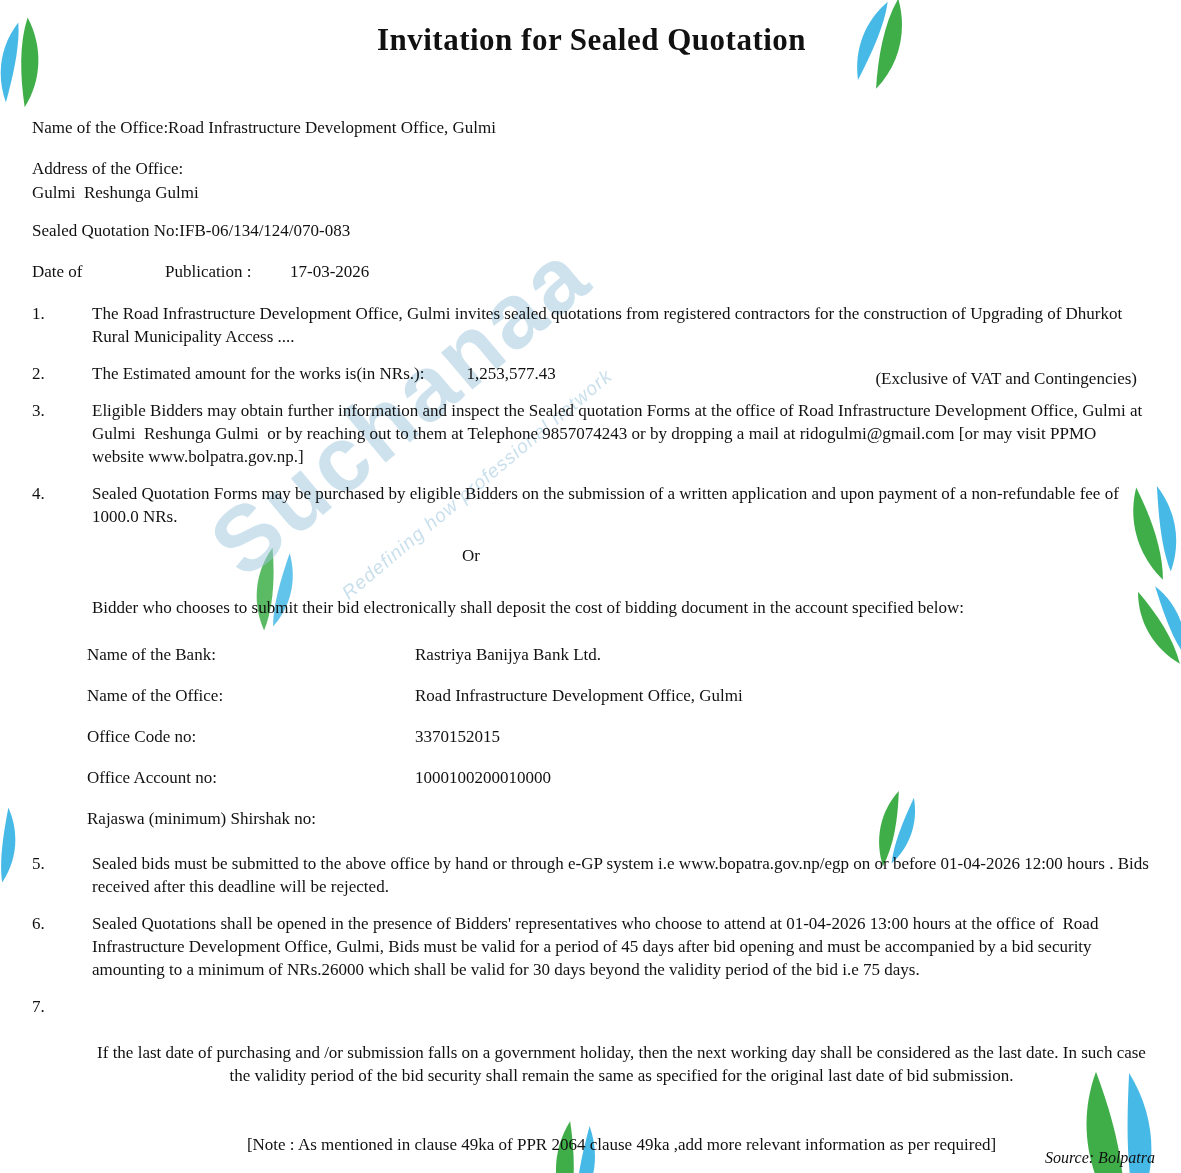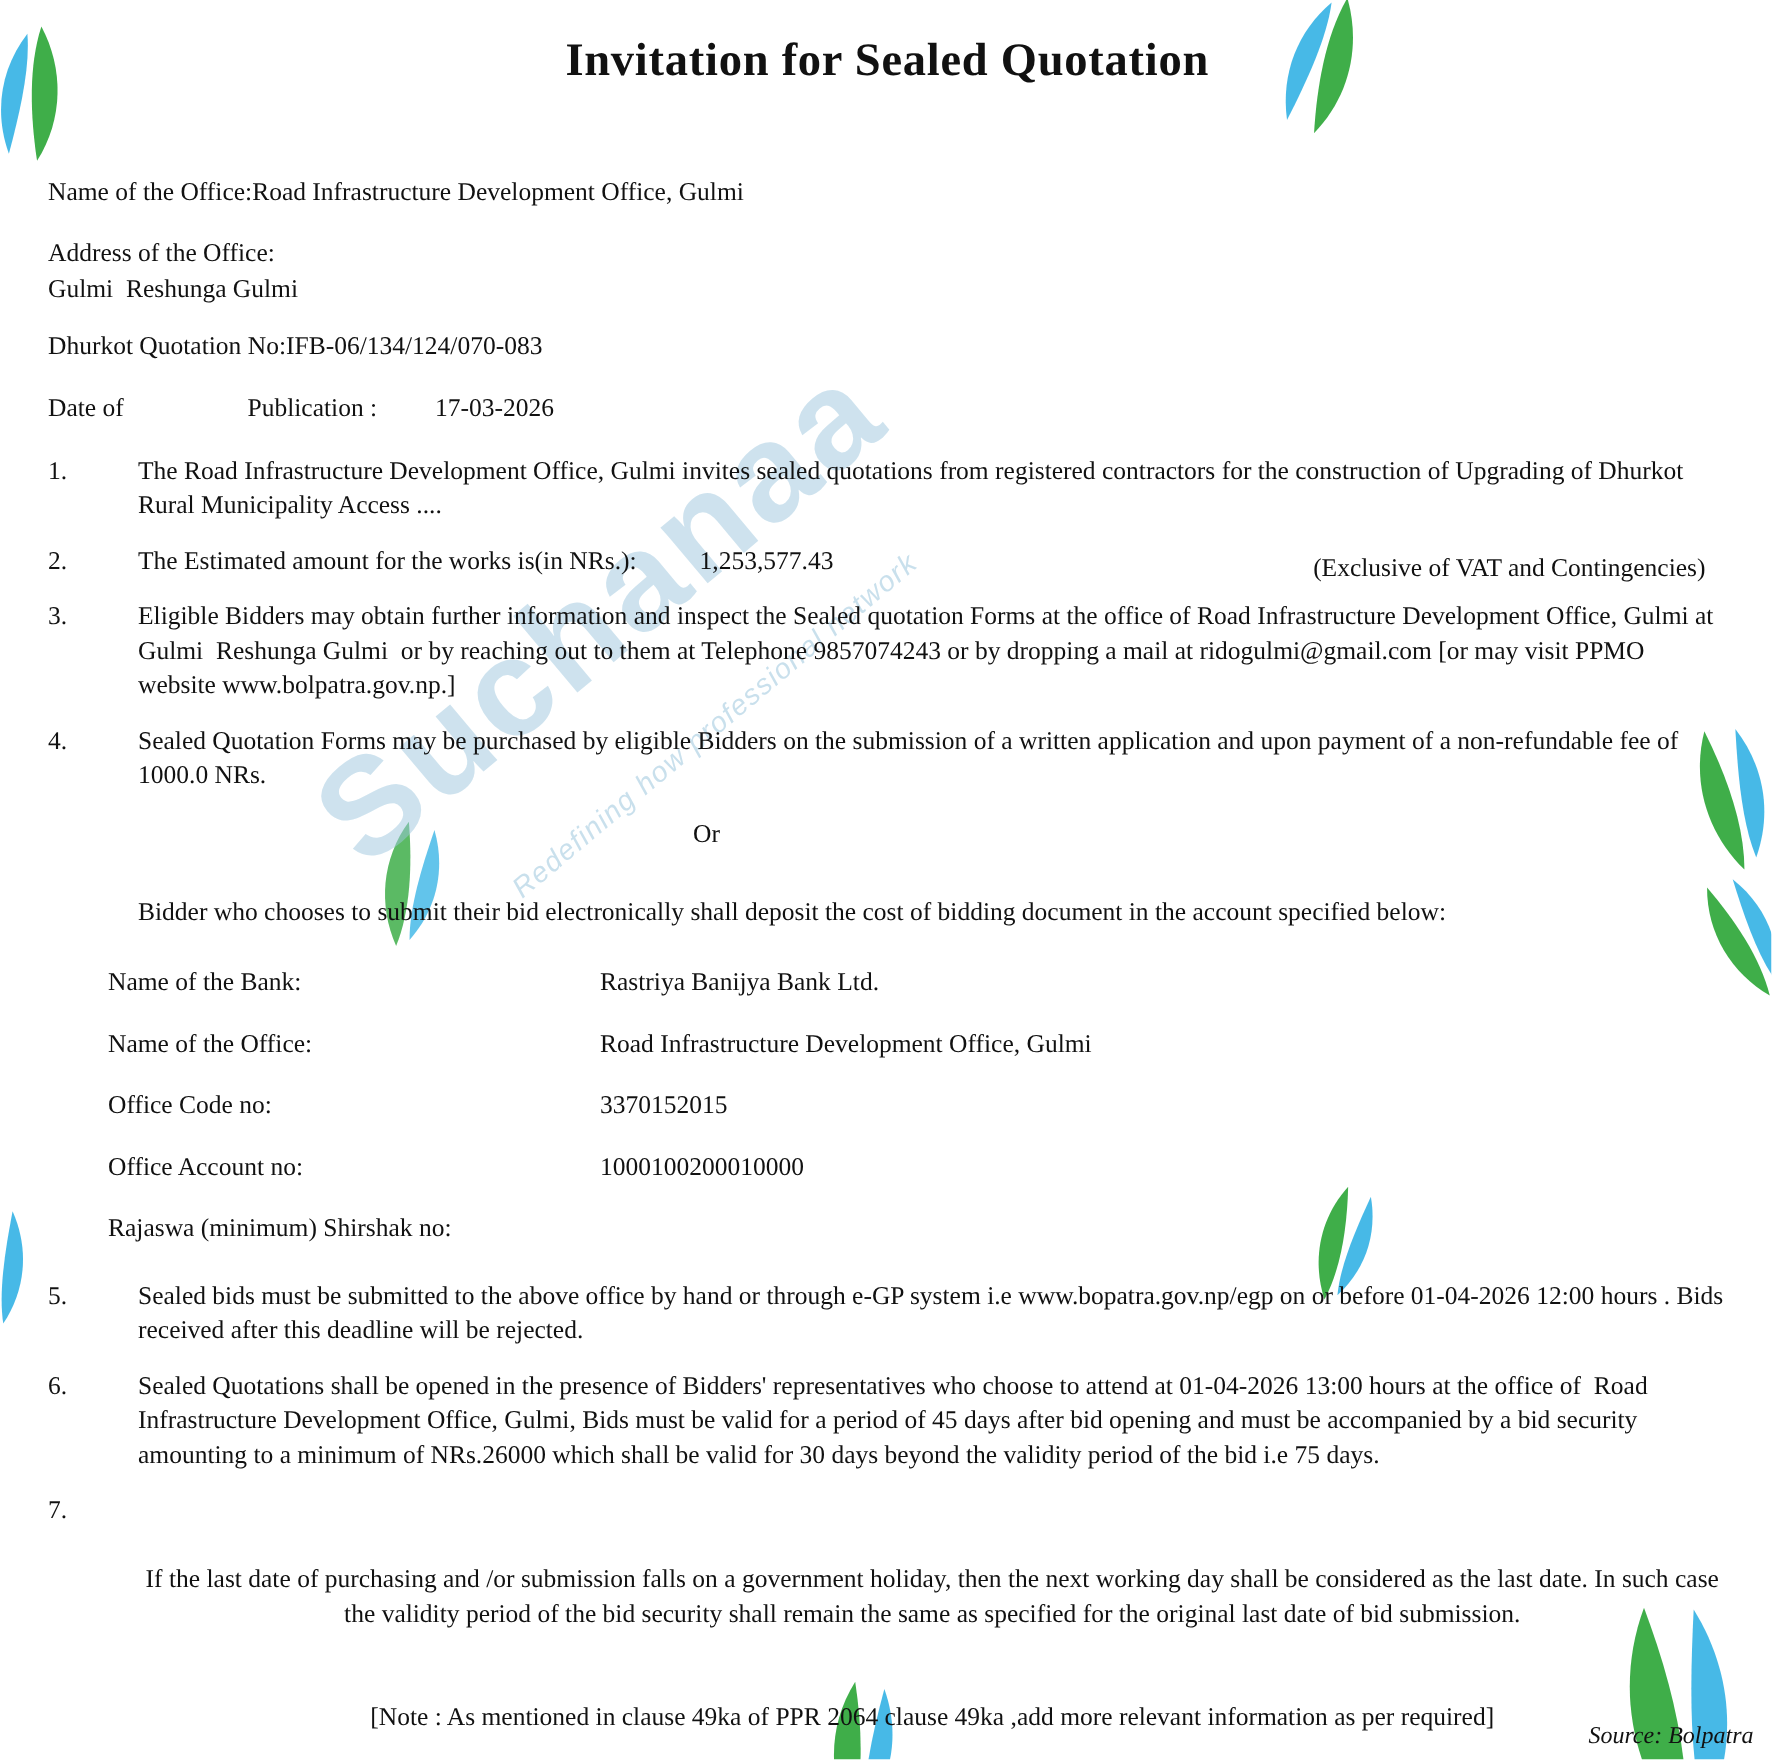--- a/index.html
+++ b/index.html
@@ -30,26 +30,26 @@
   .date-line .dl2{display:inline-block; width:125px;}
   .item{display:flex; margin:0 0 14px 0;}
   .item .num{flex:0 0 60px; line-height:23px;}
   .item .body{flex:1; line-height:23px; white-space:pre-wrap;}
   .item .body .line{white-space:pre-wrap;text-align:center;}
   .amount-row{display:flex; align-items:flex-start;}
   .amount-row .amt{margin-left:42px; white-space:pre-wrap;}
   .amount-row .vat{margin-left:auto; margin-right:14px; transform:translateY(5px); white-space:pre-wrap;}
   .or-line{margin:16px 0 29px 430px; line-height:23px;}
   .elec-note{margin:0 0 24px 60px; line-height:23px; white-space:pre-wrap;}
-  .bank-table{margin:0 0 22px 40px;}
+  .bank-table{margin:0 0 22px 55px;}
   .bank-row{display:flex; line-height:23px; margin-bottom:18px;}
   .bank-row .blabel{flex:0 0 328px; white-space:pre-wrap;}
   .bank-row .bvalue{flex:1; white-space:pre-wrap;}
   .source-line{
-    position:absolute; right:12px; bottom:6px;
+    position:absolute; right:26px; bottom:6px;
     font-style:italic; font-size:16px; z-index:3;
   }
   
   .wm-text{
     position:absolute; left:258px; top:492px; z-index:1;
     font-family:"Liberation Sans", sans-serif;
     font-weight:bold; font-size:92px; letter-spacing:3px;
     color:var(--watermark-blue,#9ec7de); opacity:0.5;
     transform:rotate(-40deg); transform-origin:left bottom;
     white-space:nowrap; pointer-events:none;
@@ -113,21 +113,21 @@
 
     <h1 class="title">Invitation for Sealed Quotation</h1>
 
     <p class="meta-line"><span>Name of the Office:</span><span>Road Infrastructure Development Office, Gulmi</span></p>
 
     <div class="addr-block">
       <div>Address of the Office:</div>
       <div>Gulmi  Reshunga Gulmi</div>
     </div>
 
-    <p class="meta-line"><span>Dhurkot Quotation No:</span><span>IFB-06/134/124/070-083</span></p>
+    <p class="meta-line"><span>Sealed Quotation No:</span><span>IFB-06/134/124/070-083</span></p>
 
     <p class="date-line"><span class="dl1">Date of</span><span class="dl2">Publication :</span><span>17-03-2026</span></p>
 
     <div class="item">
       <span class="num">1.</span>
       <div class="body">The Road Infrastructure Development Office, Gulmi invites sealed quotations from registered contractors for the construction of Upgrading of Dhurkot Rural Municipality Access ....</div>
     </div>
 
     <div class="item">
       <span class="num">2.</span>

